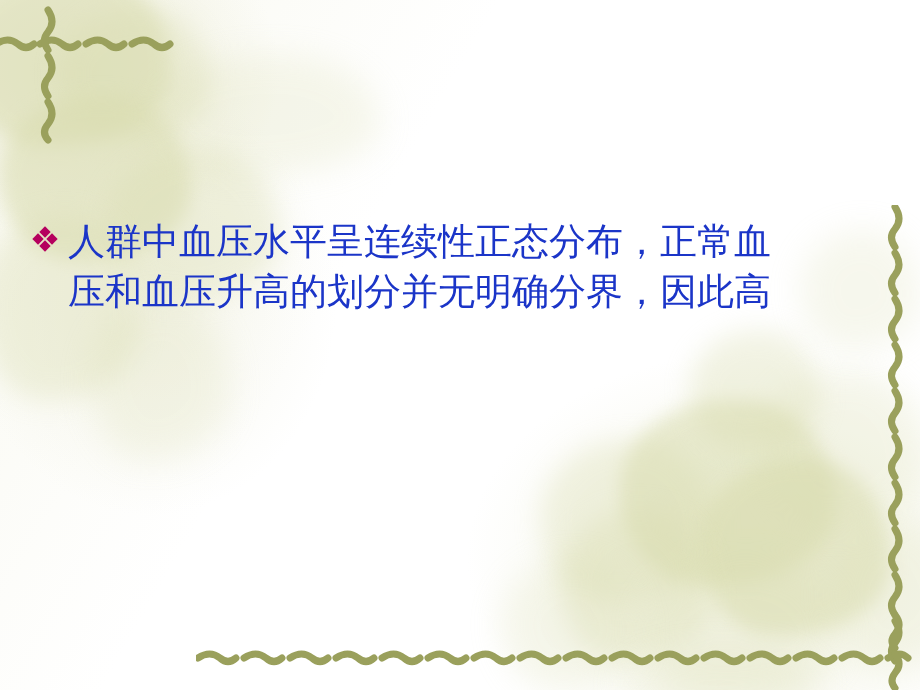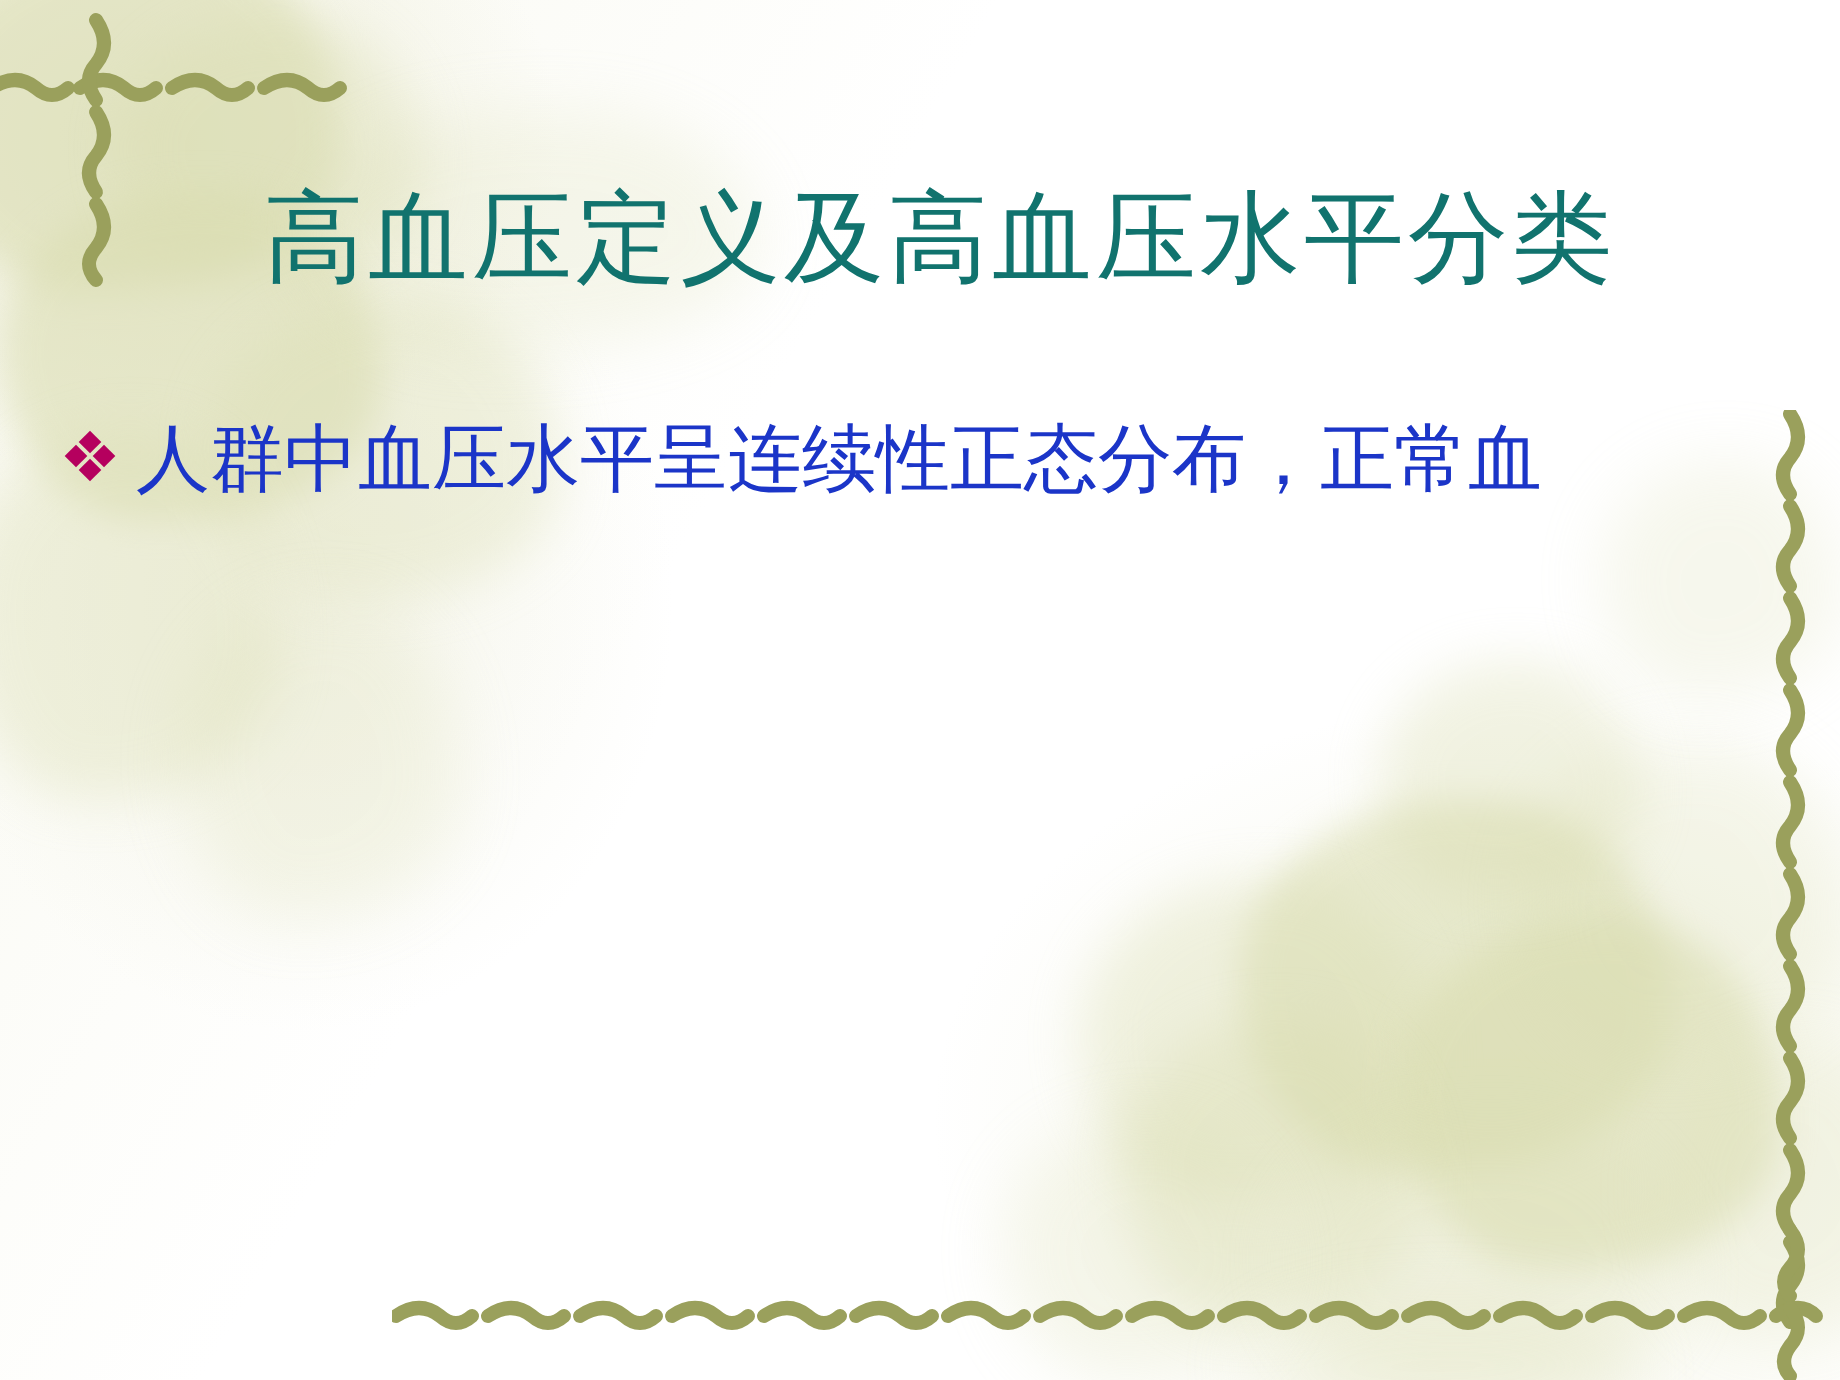--- a/index.html
+++ b/index.html
@@ -69,20 +69,21 @@
   
   #body-block {
     position: absolute;
     left: 34px;
     top: 206px;
     width: 856px;
   }
   .bullet-row {
     display: flex;
     align-items: flex-start;
+    margin-top: 11px;
   }
   .bullet-mark {
     flex: 0 0 auto;
     width: 34px;
     padding-top: 11px;
     text-align: left;
   }
   .diamond-cluster {
     position: relative;
     width: 22px;
@@ -204,28 +205,28 @@
 
   <div class="bamboo-v" style="left:876px; top:612px; width:40px; height:78px;">
     <svg width="40" height="78" viewBox="0 0 40 78" fill="none" aria-hidden="true">
       <g stroke="#9AA05C" stroke-width="7" stroke-linecap="round" fill="none">
         <path d="M19 3 Q 27 13 19 22 Q 13 29 19 36"></path>
         <path d="M19 42 Q 27 52 19 61 Q 13 69 19 76"></path>
       </g>
     </svg>
   </div>
 
-  <div id="title">高血压定义及高血压水平分类</div>
 
   <div id="body-block">
     <div class="bullet-row">
       <div class="bullet-mark">
         <span class="diamond-cluster">
           <i class="d-top"></i><i class="d-left"></i><i class="d-right"></i><i class="d-bot"></i>
         </span>
       </div>
       <div class="bullet-text">
         <p>人群中血压水平呈连续性正态分布，正常血</p>
+        <p>压和血压升高的划分并无明确分界，因此高</p>
       </div>
     </div>
   </div>
 
 </div>
 
 </body></html>

